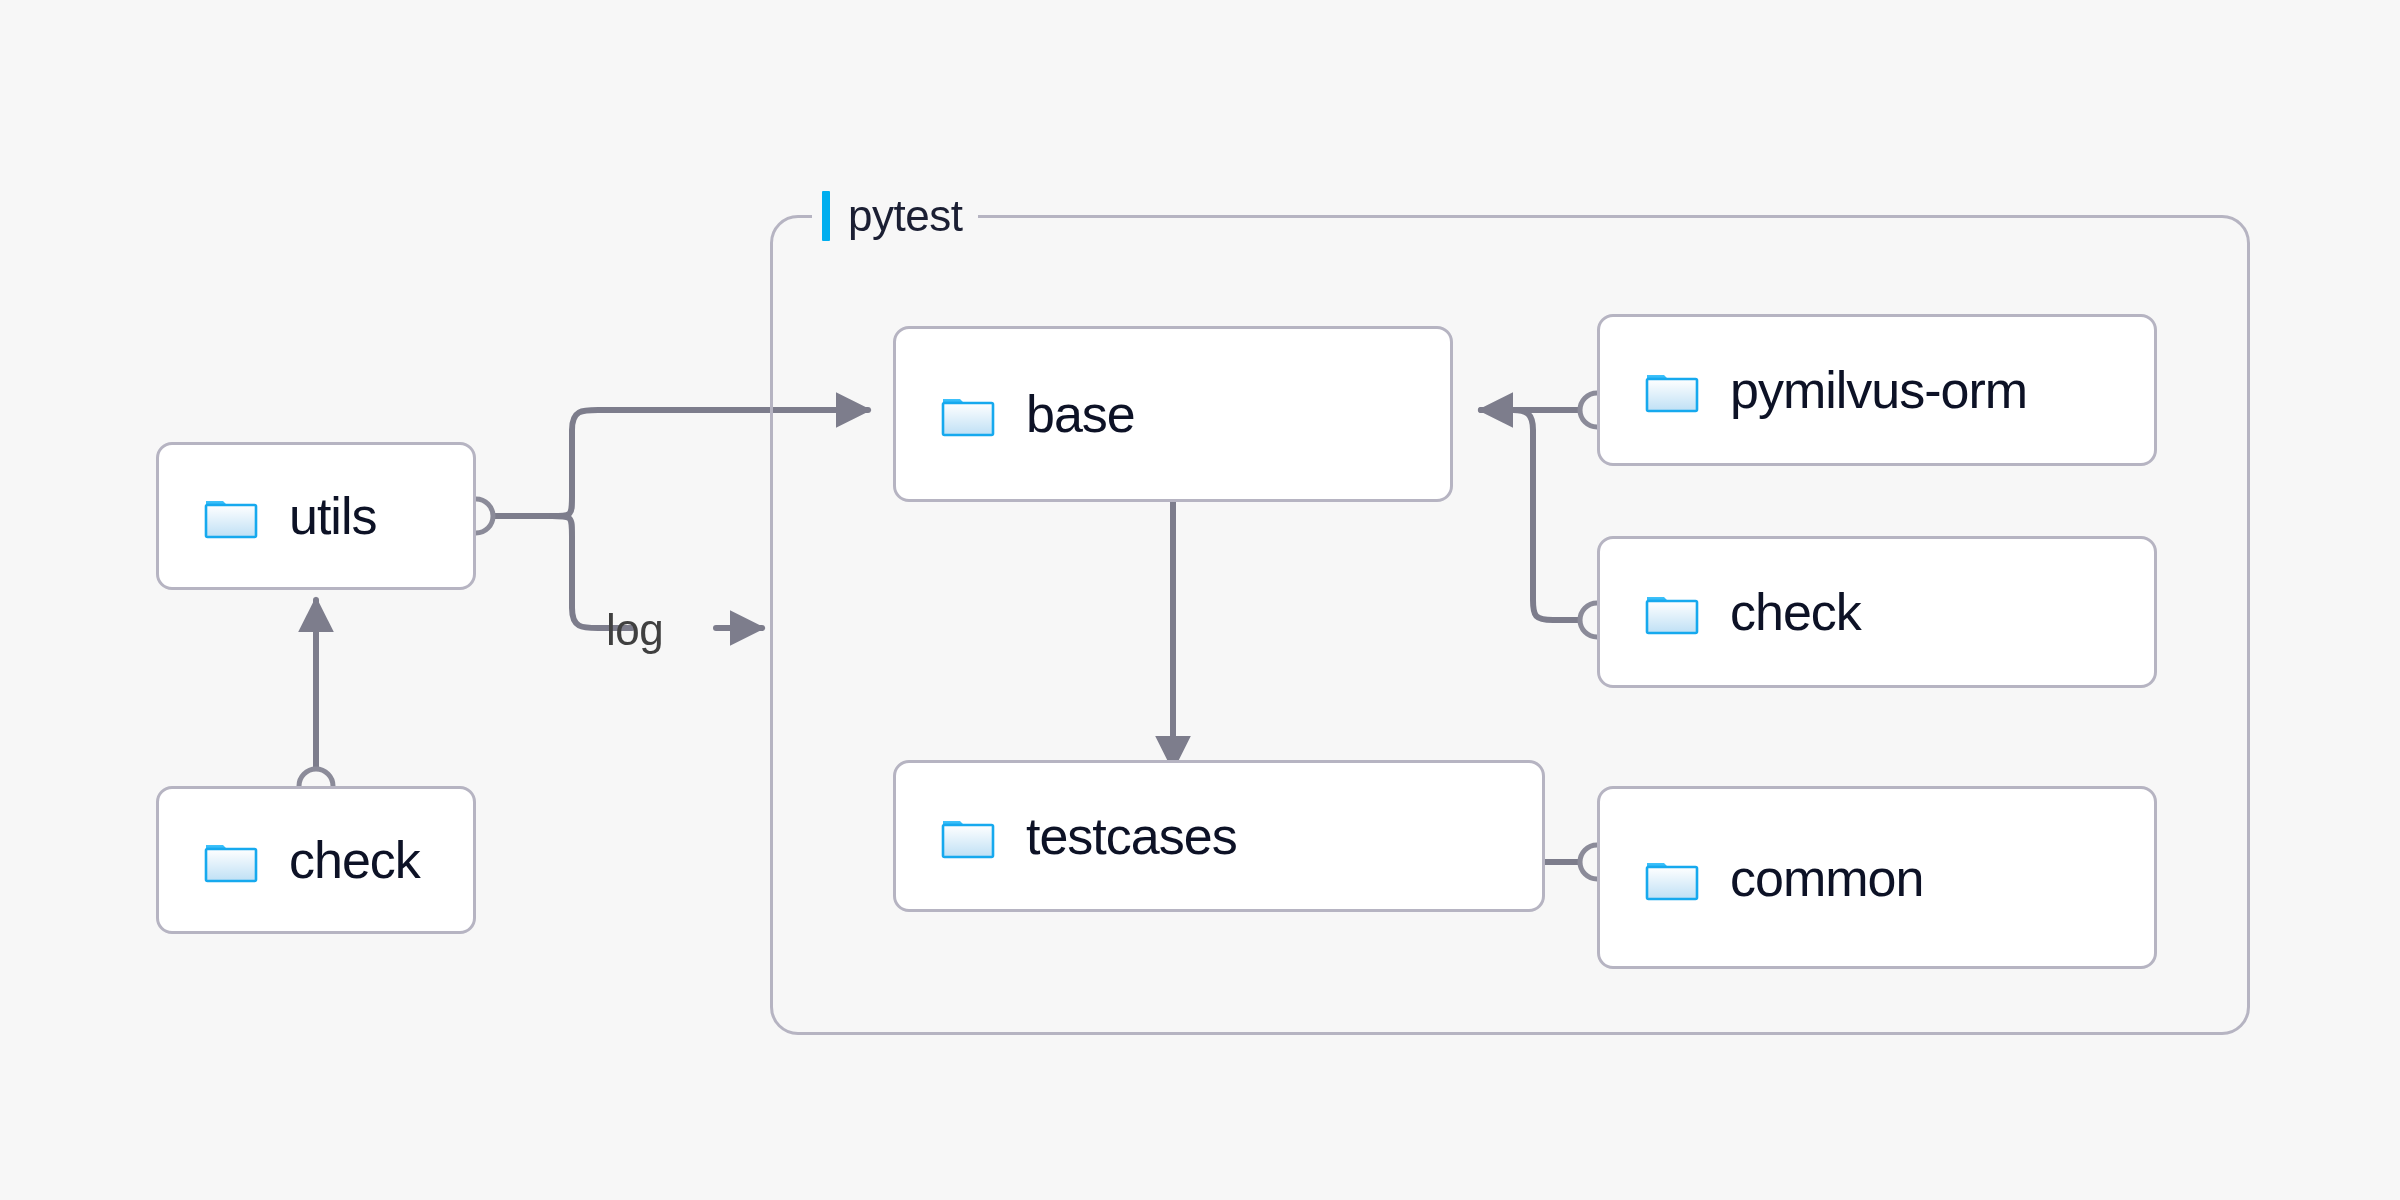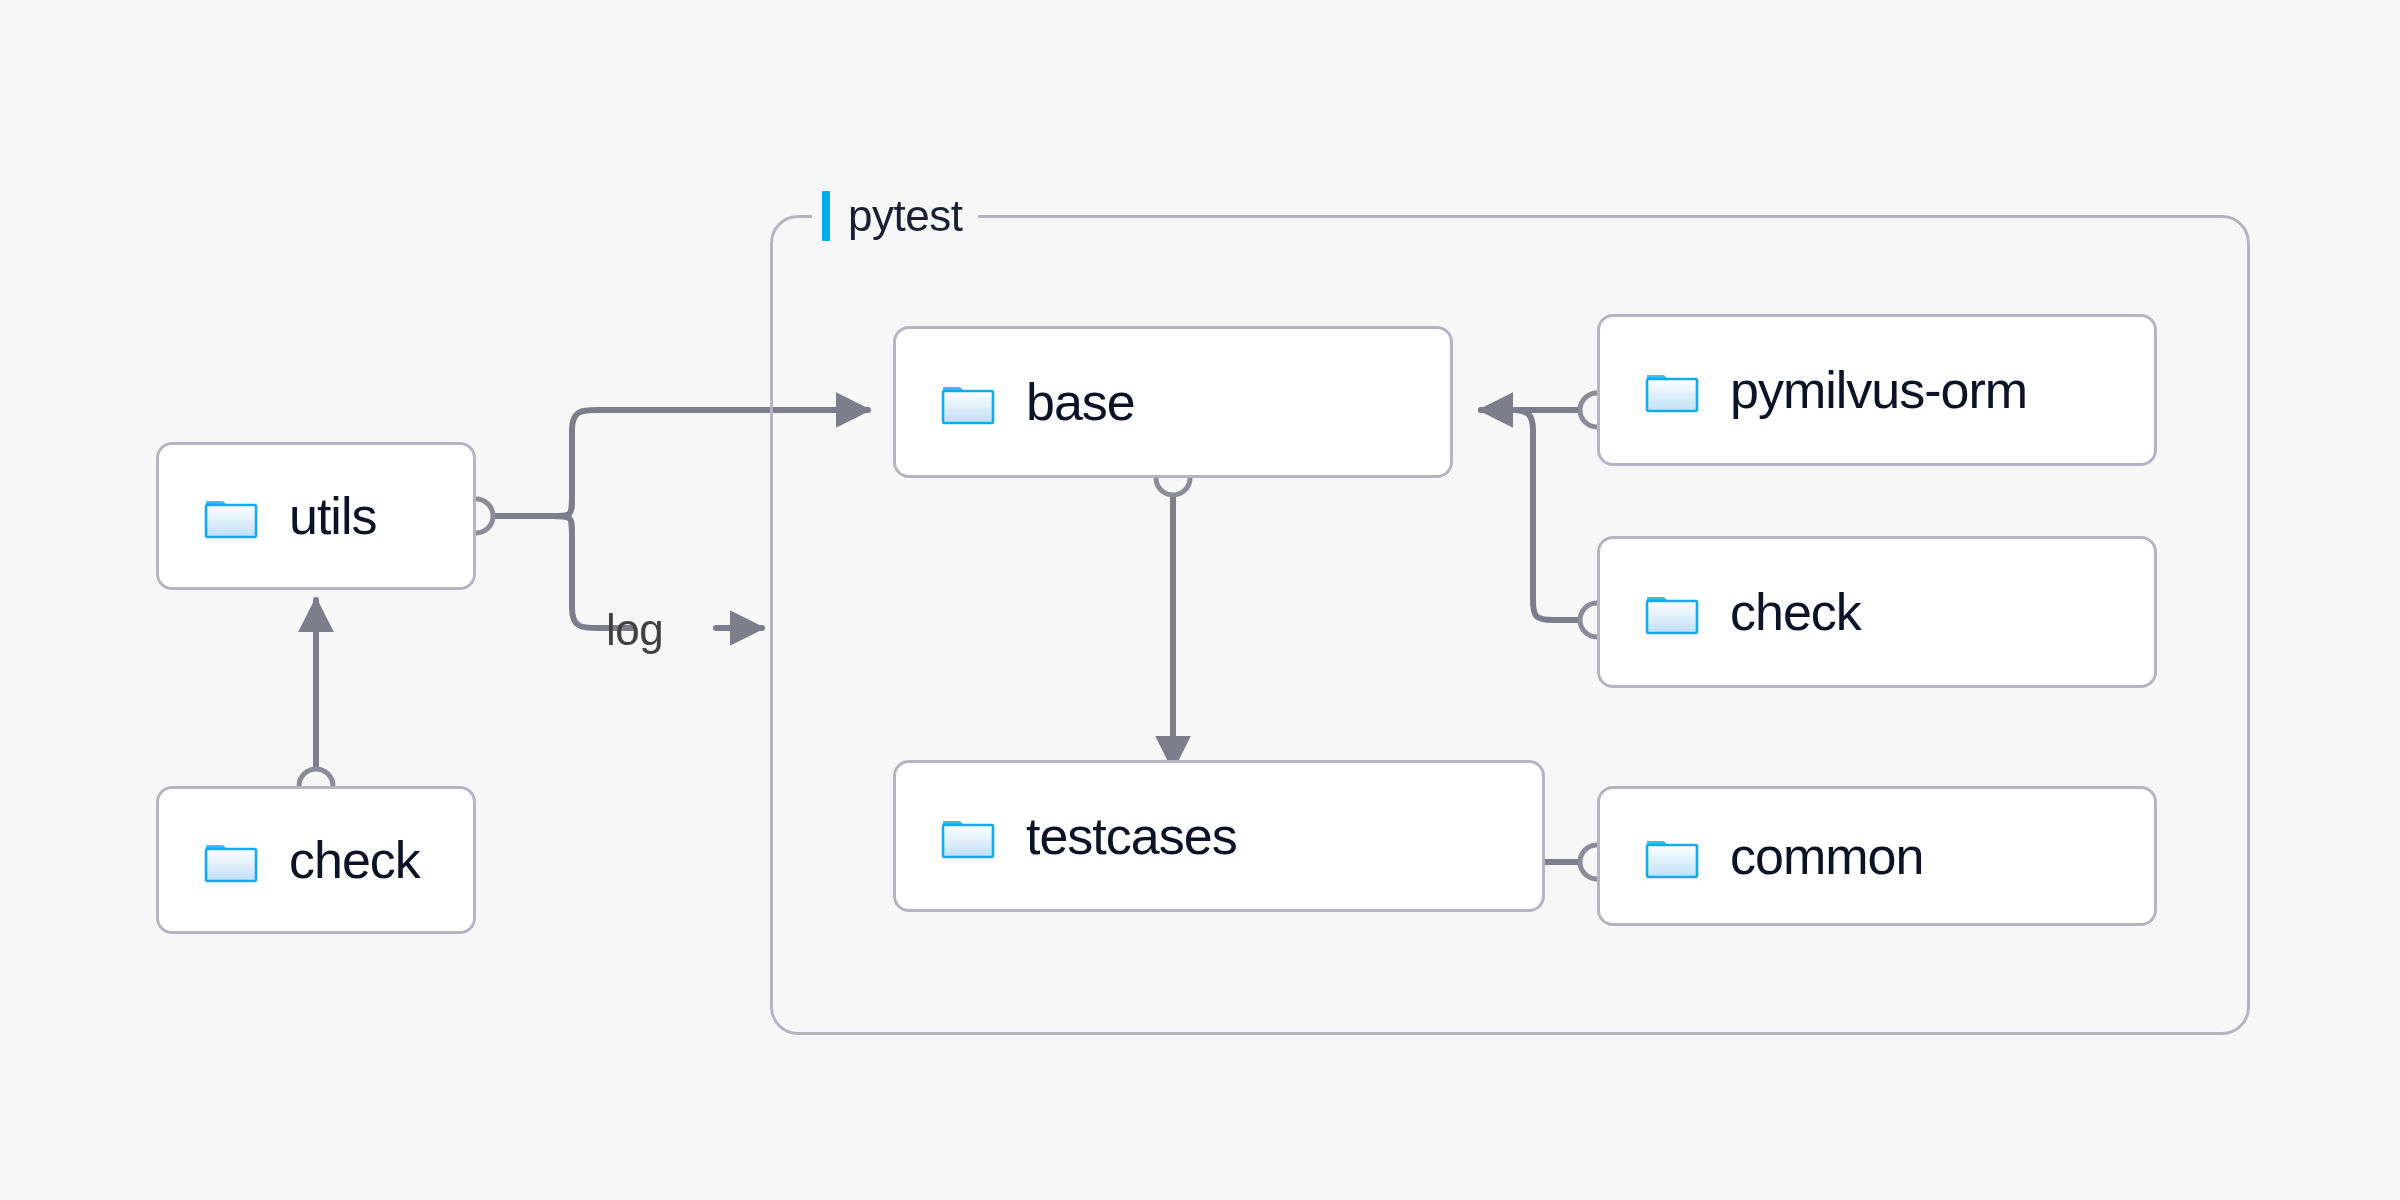--- a/index.html
+++ b/index.html
@@ -166,21 +166,21 @@
   </div>
 
   <div class="node" style="left:156px; top:786px; width:320px; height:148px;">
     <svg class="folder-icon" viewBox="0 0 56 48">
       <path d="M3 9 h17 l5 5 h28 v3 H3 z" fill="url(#folderTab)"></path>
       <rect x="3" y="13" width="50" height="32" rx="1.5" fill="url(#folderGrad)" stroke="#16a9ee" stroke-width="2.6"></rect>
     </svg>
     <span class="node-label">check</span>
   </div>
 
-  <div class="node" style="left:893px; top:326px; width:560px; height:152px;">
+  <div class="node" style="left:893px; top:326px; width:560px; height:176px;">
     <svg class="folder-icon" viewBox="0 0 56 48">
       <path d="M3 9 h17 l5 5 h28 v3 H3 z" fill="url(#folderTab)"></path>
       <rect x="3" y="13" width="50" height="32" rx="1.5" fill="url(#folderGrad)" stroke="#16a9ee" stroke-width="2.6"></rect>
     </svg>
     <span class="node-label">base</span>
   </div>
 
   <div class="node" style="left:1597px; top:314px; width:560px; height:152px;">
     <svg class="folder-icon" viewBox="0 0 56 48">
       <path d="M3 9 h17 l5 5 h28 v3 H3 z" fill="url(#folderTab)"></path>
@@ -198,21 +198,21 @@
   </div>
 
   <div class="node" style="left:893px; top:760px; width:652px; height:152px;">
     <svg class="folder-icon" viewBox="0 0 56 48">
       <path d="M3 9 h17 l5 5 h28 v3 H3 z" fill="url(#folderTab)"></path>
       <rect x="3" y="13" width="50" height="32" rx="1.5" fill="url(#folderGrad)" stroke="#16a9ee" stroke-width="2.6"></rect>
     </svg>
     <span class="node-label">testcases</span>
   </div>
 
-  <div class="node" style="left:1597px; top:786px; width:560px; height:140px;">
+  <div class="node" style="left:1597px; top:786px; width:560px; height:183px;">
     <svg class="folder-icon" viewBox="0 0 56 48">
       <path d="M3 9 h17 l5 5 h28 v3 H3 z" fill="url(#folderTab)"></path>
       <rect x="3" y="13" width="50" height="32" rx="1.5" fill="url(#folderGrad)" stroke="#16a9ee" stroke-width="2.6"></rect>
     </svg>
     <span class="node-label">common</span>
   </div>
 
   <span class="edge-label" style="left:606px; top:608px;">log</span>
 
 </div>

